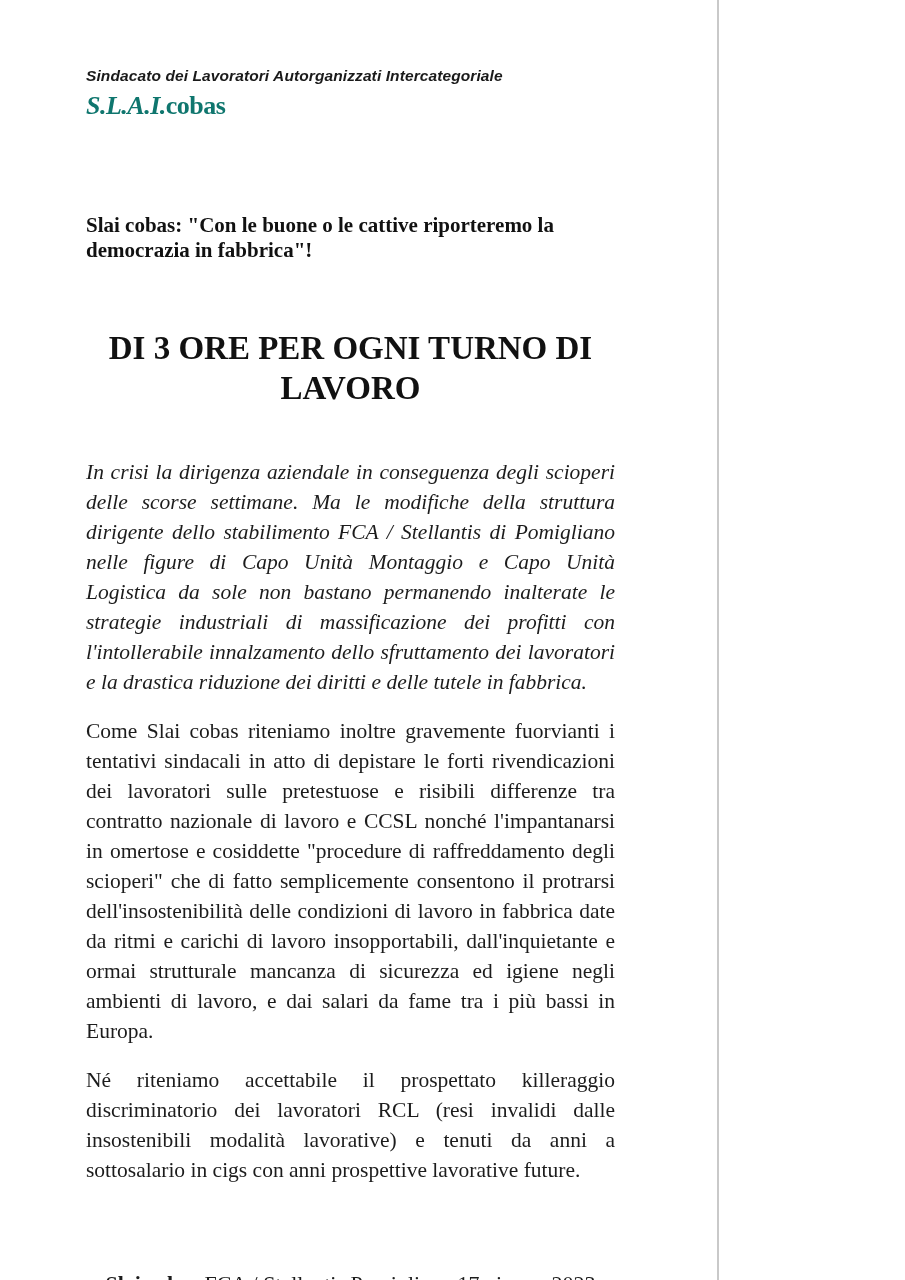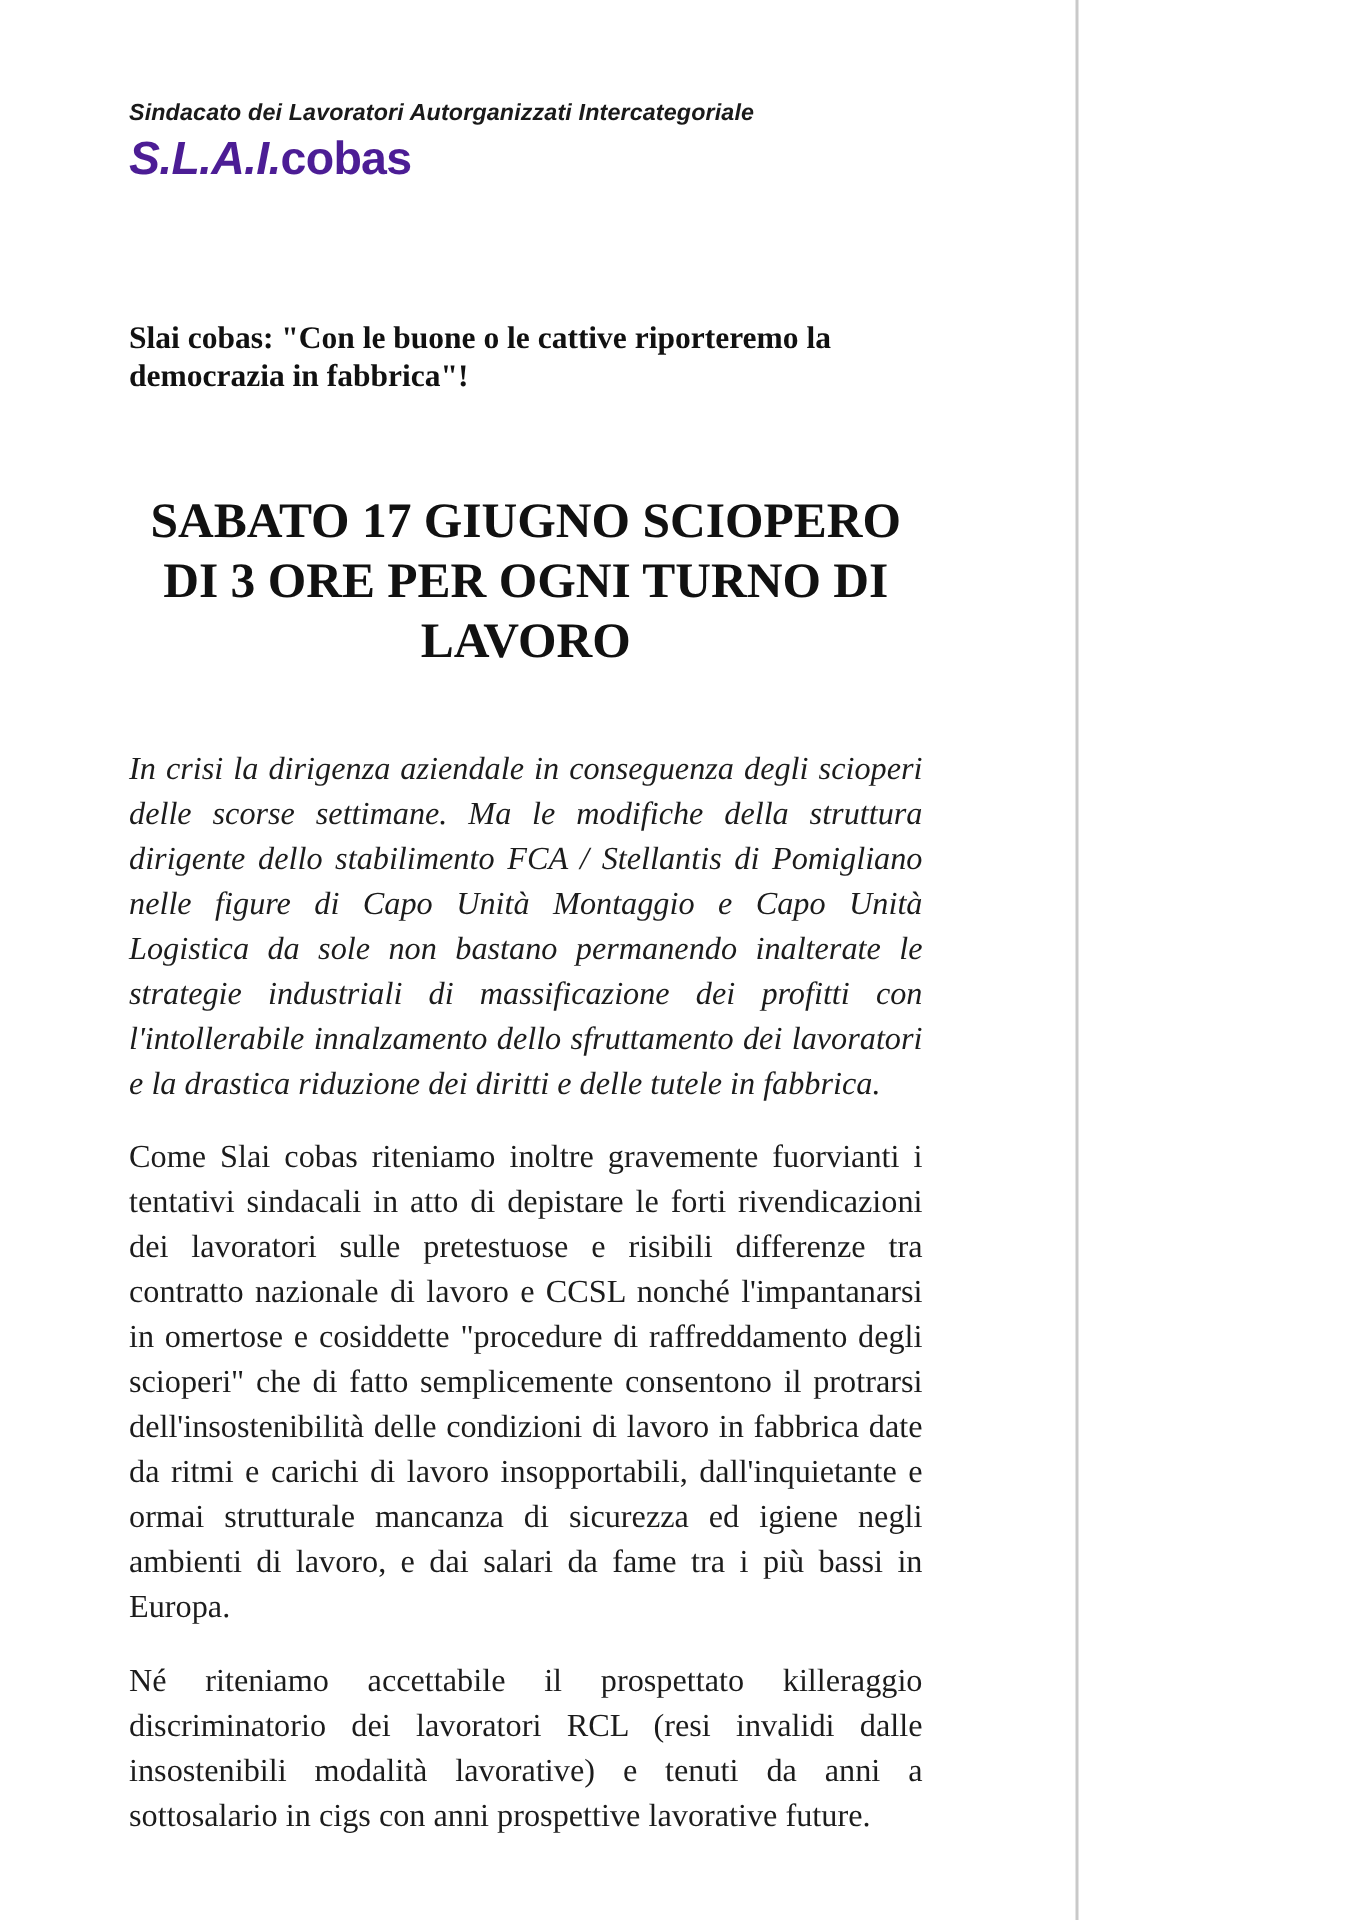--- a/index.html
+++ b/index.html
@@ -29,27 +29,27 @@
   .org-subtitle {
     font-family: "Liberation Sans", sans-serif;
     font-weight: bold;
     font-style: italic;
     font-size: 15.5px;
     line-height: 19px;
     letter-spacing: 0.1px;
     color: #1a1a1a;
   }
   .org-name {
-    font-family: Liberation Sans, sans-serif;
+    font-family: Liberation Serif, serif;
     font-weight: bold;
-    font-size: 31px;
+    font-size: 26px;
     line-height: 38px;
     margin-top: 2px;
     letter-spacing: -0.5px;
-    color: #4c1d95;
+    color: #0f766e;
   }
   .org-name .acronym { font-style: italic; }
   .org-name .suffix  { font-style: normal; }
   .slogan {
     margin: 88px 0 0 0;
     font-family: "Liberation Serif", serif;
     font-weight: bold;
     font-size: 21px;
     line-height: 25px;
     color: #111111;
@@ -93,21 +93,20 @@
     <header>
       <div class="org-subtitle">Sindacato dei Lavoratori Autorganizzati Intercategoriale</div>
       <div class="org-name">
         <span class="acronym">S.L.A.I.</span><span class="suffix">cobas</span>
       </div>
     </header>
 
     <p class="slogan">Slai cobas: "Con le buone o le cattive riporteremo la democrazia in fabbrica"!</p>
 
     <h1 class="headline">
-      <div>SABATO 17 GIUGNO SCIOPERO</div>
       <div>DI 3 ORE PER OGNI TURNO DI LAVORO</div>
     </h1>
 
     <p class="body-para first">In crisi la dirigenza aziendale in conseguenza degli scioperi delle scorse settimane. Ma le modifiche della struttura dirigente dello stabilimento FCA / Stellantis di Pomigliano nelle figure di Capo Unità Montaggio e Capo Unità Logistica da sole non bastano permanendo inalterate le strategie industriali di massificazione dei profitti con l'intollerabile innalzamento dello sfruttamento dei lavoratori e la drastica riduzione dei diritti e delle tutele in fabbrica.</p>
 
     <p class="body-para">Come Slai cobas riteniamo inoltre gravemente fuorvianti i tentativi sindacali in atto di depistare le forti rivendicazioni dei lavoratori sulle pretestuose e risibili differenze tra contratto nazionale di lavoro e CCSL nonché l'impantanarsi in omertose e cosiddette "procedure di raffreddamento degli scioperi" che di fatto semplicemente consentono il protrarsi dell'insostenibilità delle condizioni di lavoro in fabbrica date da ritmi e carichi di lavoro insopportabili, dall'inquietante e ormai strutturale mancanza di sicurezza ed igiene negli ambienti di lavoro, e dai salari da fame tra i più bassi in Europa.</p>
 
     <p class="body-para">Né riteniamo accettabile il prospettato killeraggio discriminatorio dei lavoratori RCL (resi invalidi dalle insostenibili modalità lavorative) e tenuti da anni a sottosalario in cigs con anni prospettive lavorative future.</p>
 
     <p class="signature">

